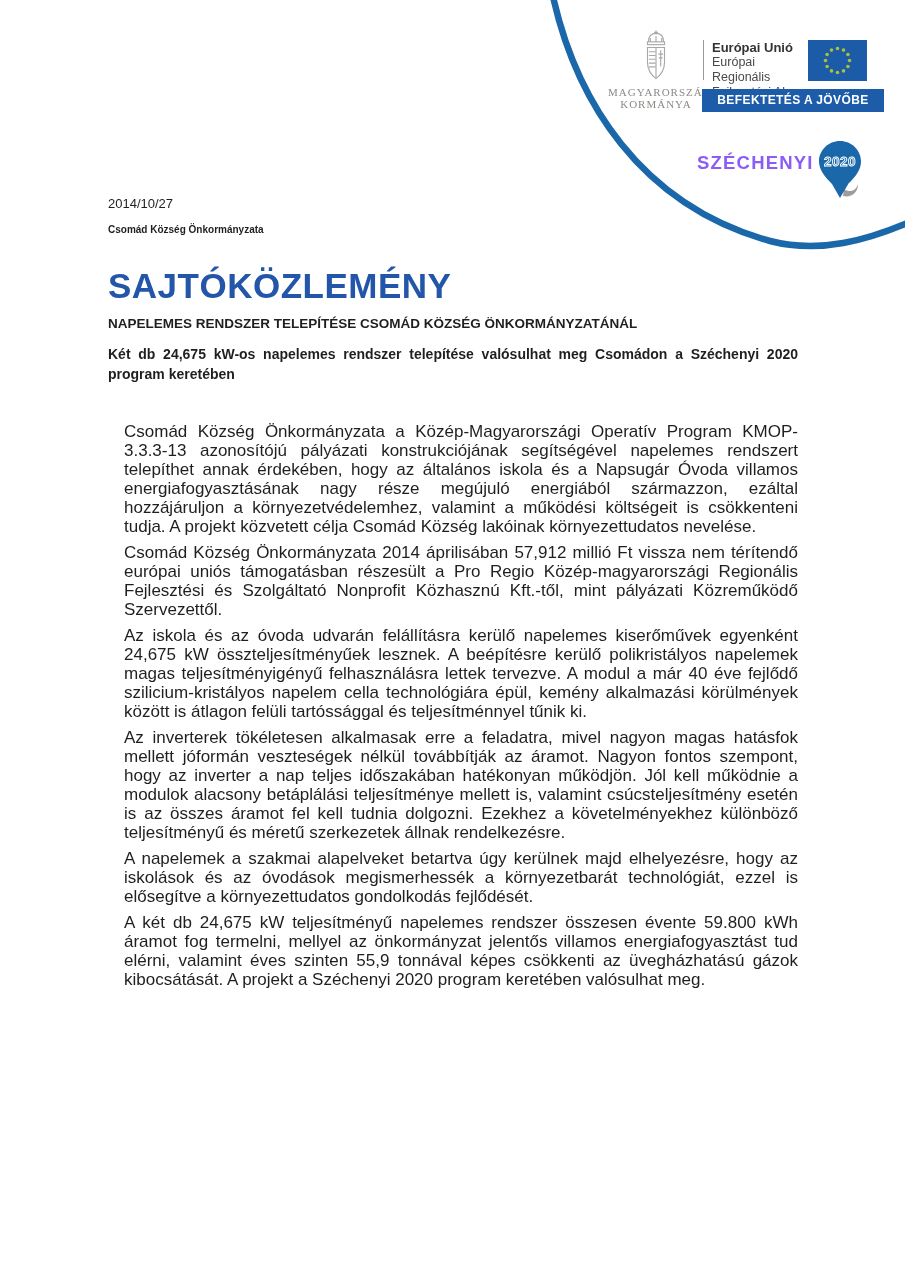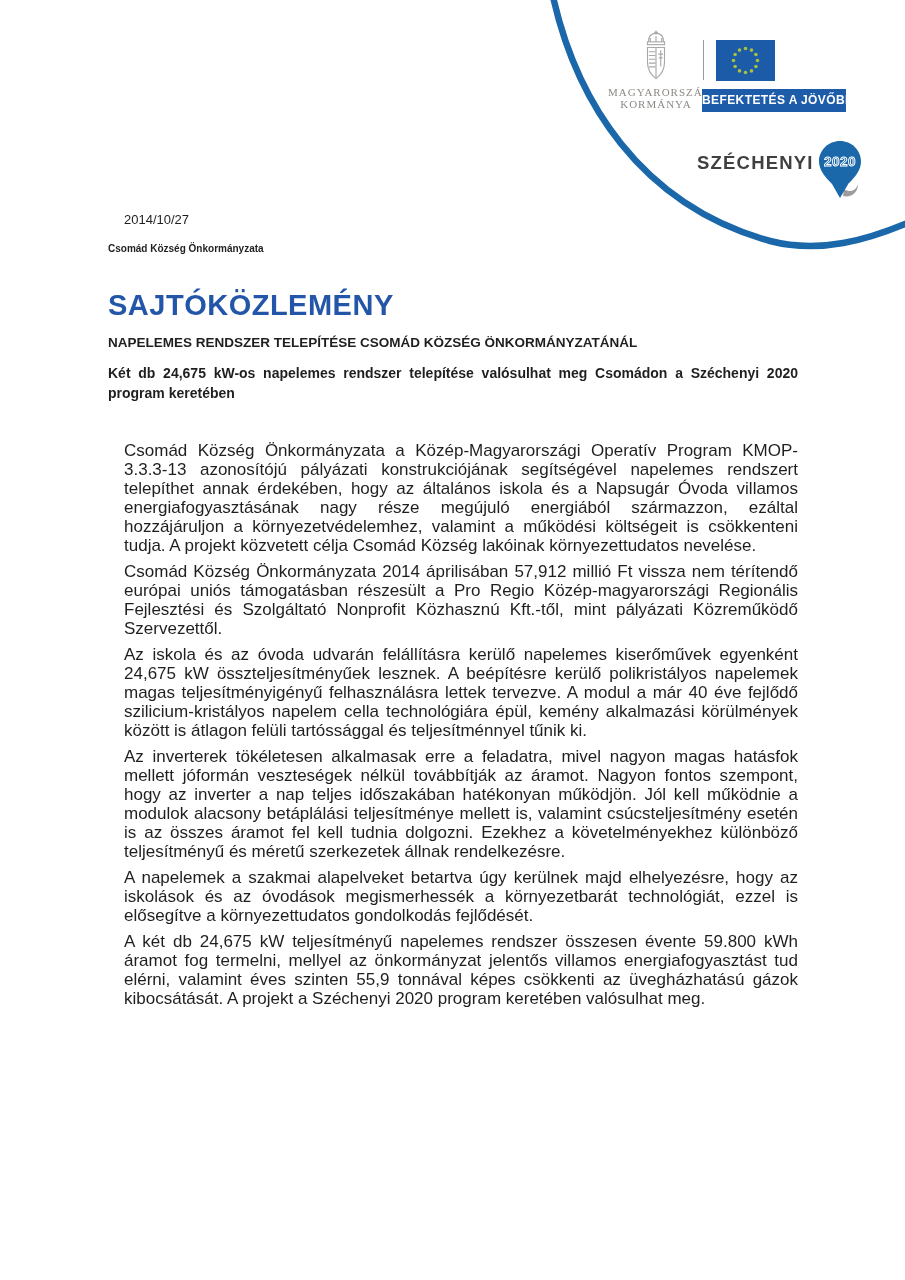--- a/index.html
+++ b/index.html
@@ -23,39 +23,39 @@
     font-size:11px;line-height:12px;letter-spacing:1px;
     color:var(--gov_gray,#8d8a85);
   }
   .eu-block{position:absolute;left:703px;top:40px;display:flex;align-items:flex-start;}
   .eu-divider{width:1px;height:40px;background:#9a9a9a;margin-right:8px;}
   .eu-text{width:92px;}
   .eu-line1{font-size:13px;font-weight:bold;color:#333;line-height:15px;}
   .eu-line2,.eu-line3{font-size:12.5px;color:#4a4a4a;line-height:15px;}
   .eu-flag{display:block;margin-left:4px;}
   .banner{
-    position:absolute;left:702px;top:89px;width:144px;height:23px;
+    position:absolute;left:702px;top:89px;width:182px;height:23px;
     background:var(--banner_blue,#1d5ca9);
     color:#fff;font-size:12px;font-weight:bold;letter-spacing:.4px;
     text-align:center;line-height:23px;white-space:nowrap;
   }
   .szechenyi{position:absolute;left:697px;top:139px;width:175px;}
   .sz-wordmark{
     position:absolute;left:0;top:13px;
     font-size:18.5px;font-weight:bold;letter-spacing:1.2px;
-    color:#404040;white-space:nowrap;
+    color:#8b5cf6;white-space:nowrap;
   }
   .sz-pin{position:absolute;left:120px;top:0;}
 
   
   .content{position:absolute;left:108px;top:196px;width:690px;}
-  .doc-date{font-size:13px;margin:16px;}
+  .doc-date{font-size:13px;margin:0;}
   .doc-org{font-size:10px;font-weight:bold;margin:13px 0 0 0;}
   .doc-title{
-    font-size:29px;font-weight:bold;letter-spacing:.5px;
+    font-size:35px;font-weight:bold;letter-spacing:.5px;
     color:var(--title_blue,#2355a8);
     margin:36px 0 12px 0;line-height:30px;
   }
   .doc-headline{font-size:13.5px;font-weight:bold;margin:14px 0 0 0;line-height:17px;}
   .doc-lead{font-size:14px;font-weight:bold;margin:12px 0 0 0;line-height:20px;text-align:justify;}
   .doc-body{margin-top:38px;}
   .doc-body p{
     margin:0 0 7px 16px;
     font-size:17px;line-height:19px;
     text-align:justify;
@@ -82,20 +82,25 @@
         <path d="M10.5 23.5 h7 M10.5 27.5 h7 M10.5 31.5 h7 M10.5 35.5 h7 M10.5 39.5 h7"></path>
         <path d="M23 22 v17 M20.5 26 h5 M21 30 h4"></path>
       </g>
     </svg>
     <div class="gov-label">MAGYARORSZÁG</div>
     <div class="gov-label">KORMÁNYA</div>
   </div>
 
   <div class="eu-block">
     <div class="eu-divider"></div>
+    <div class="eu-text">
+      <div class="eu-line1">Európai Unió</div>
+      <div class="eu-line2">Európai Regionális</div>
+      <div class="eu-line3">Fejlesztési Alap</div>
+    </div>
     <svg class="eu-flag" width="59" height="41" viewBox="0 0 59 41">
       <rect x="0" y="0" width="59" height="41" fill="#1c5ba7"></rect>
       <g fill="#a9c13b">
         <circle cx="29.5" cy="8.5" r="1.8"></circle>
         <circle cx="35.5" cy="10.1" r="1.8"></circle>
         <circle cx="39.9" cy="14.5" r="1.8"></circle>
         <circle cx="41.5" cy="20.5" r="1.8"></circle>
         <circle cx="39.9" cy="26.5" r="1.8"></circle>
         <circle cx="35.5" cy="30.9" r="1.8"></circle>
         <circle cx="29.5" cy="32.5" r="1.8"></circle>

